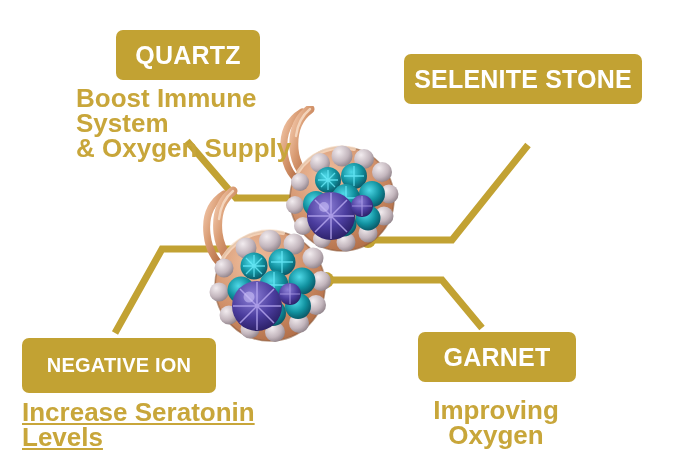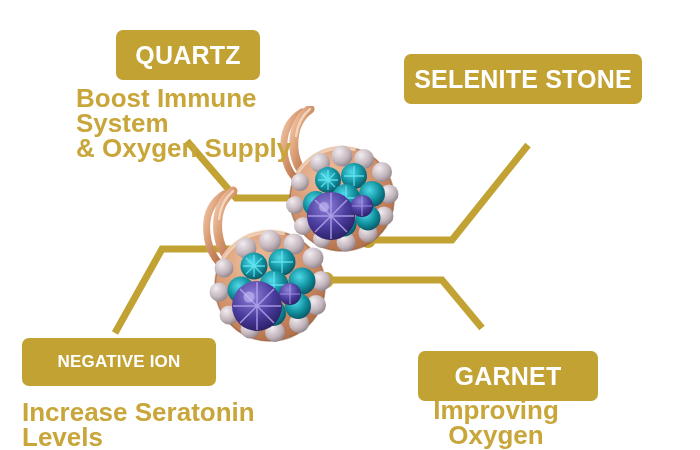--- a/index.html
+++ b/index.html
@@ -30,36 +30,36 @@
     justify-content: center;
     text-align: center;
     box-sizing: border-box;
     border-radius: 7px;
     z-index: 40;
   }
   .chip-label { display: block; white-space: nowrap; }
 
   #chip-quartz   { left: 116px; top: 22px;  width: 144px; height: 50px; font-size: 25px; }
   #chip-selenite { left: 404px; top: 46px;  width: 238px; height: 50px; font-size: 25px; }
-  #chip-negative { left: 22px;  top: 330px; width: 194px; height: 48px; font-size: 17px; }
-  #chip-garnet   { left: 418px; top: 343px; width: 180px; height: 50px; font-size: 25px; }
+  #chip-negative { left: 22px;  top: 330px; width: 194px; height: 55px; font-size: 20px; }
+  #chip-garnet   { left: 418px; top: 324px; width: 158px; height: 50px; font-size: 25px; }
 
   
   .subtext {
     position: absolute;
     color: #c8a63a;
     font-weight: bold;
     font-size: 26px;
     line-height: 25px;
     z-index: 40;
     white-space: pre-line;
   }
   #sub-quartz   { left: 76px;  top: 78px;  width: 260px; text-align: left; }
   #sub-selenite { left: 416px; top: 104px; width: 264px; text-align: left; }
-  #sub-negative { left: 22px;  top: 392px; width: 240px; text-align: left; }
+  #sub-negative { left: 22px;  top: 392px; width: 240px; text-align: left; text-decoration: underline; }
   #sub-garnet   { left: 396px; top: 390px; width: 200px; text-align: center; }
 
   
   .leaders {
     position: absolute;
     left: 0; top: 0;
     width: 700px; height: 450px;
     z-index: 20;
     pointer-events: none;
   }

